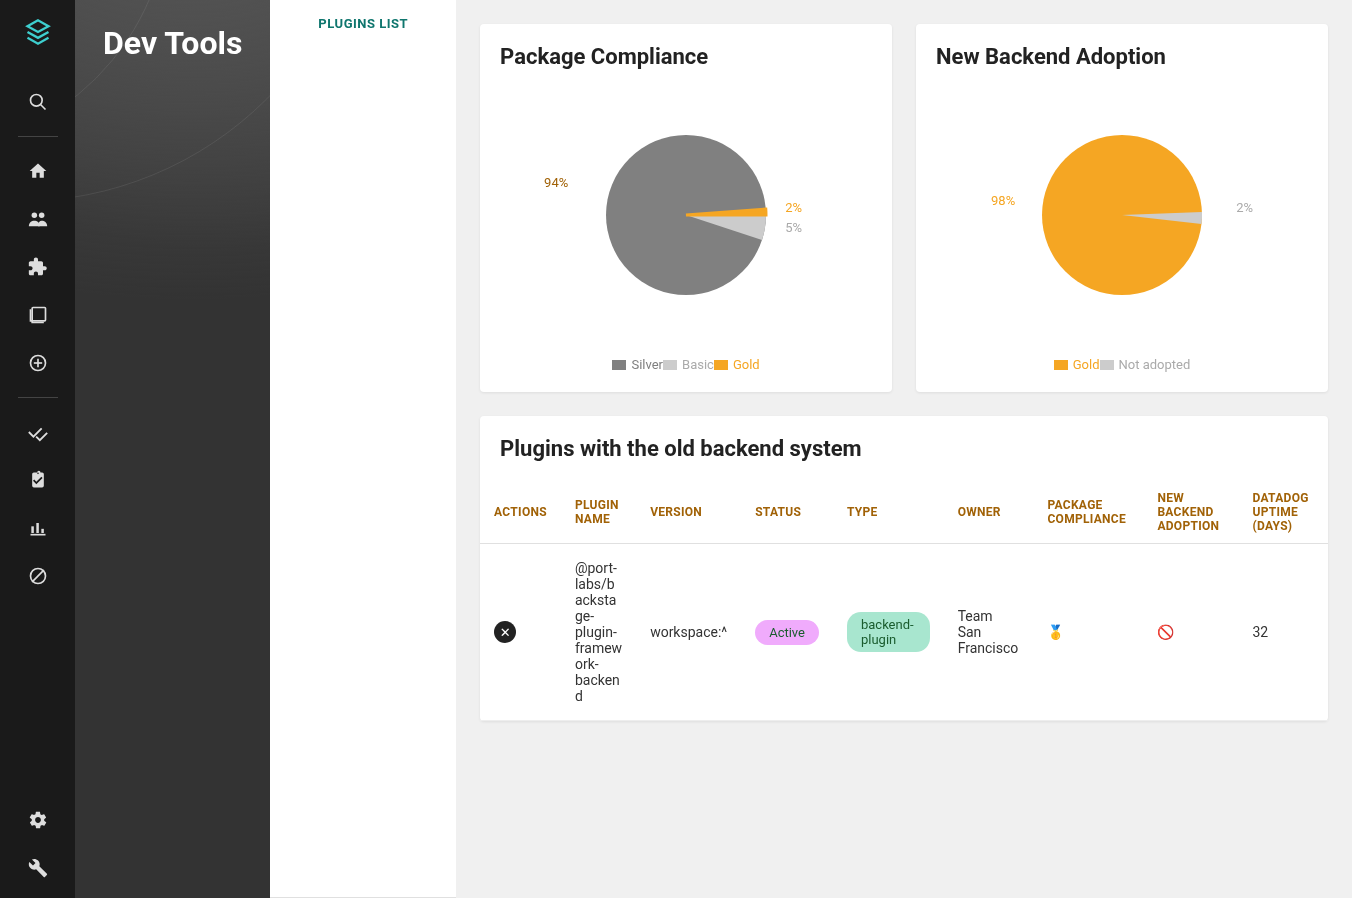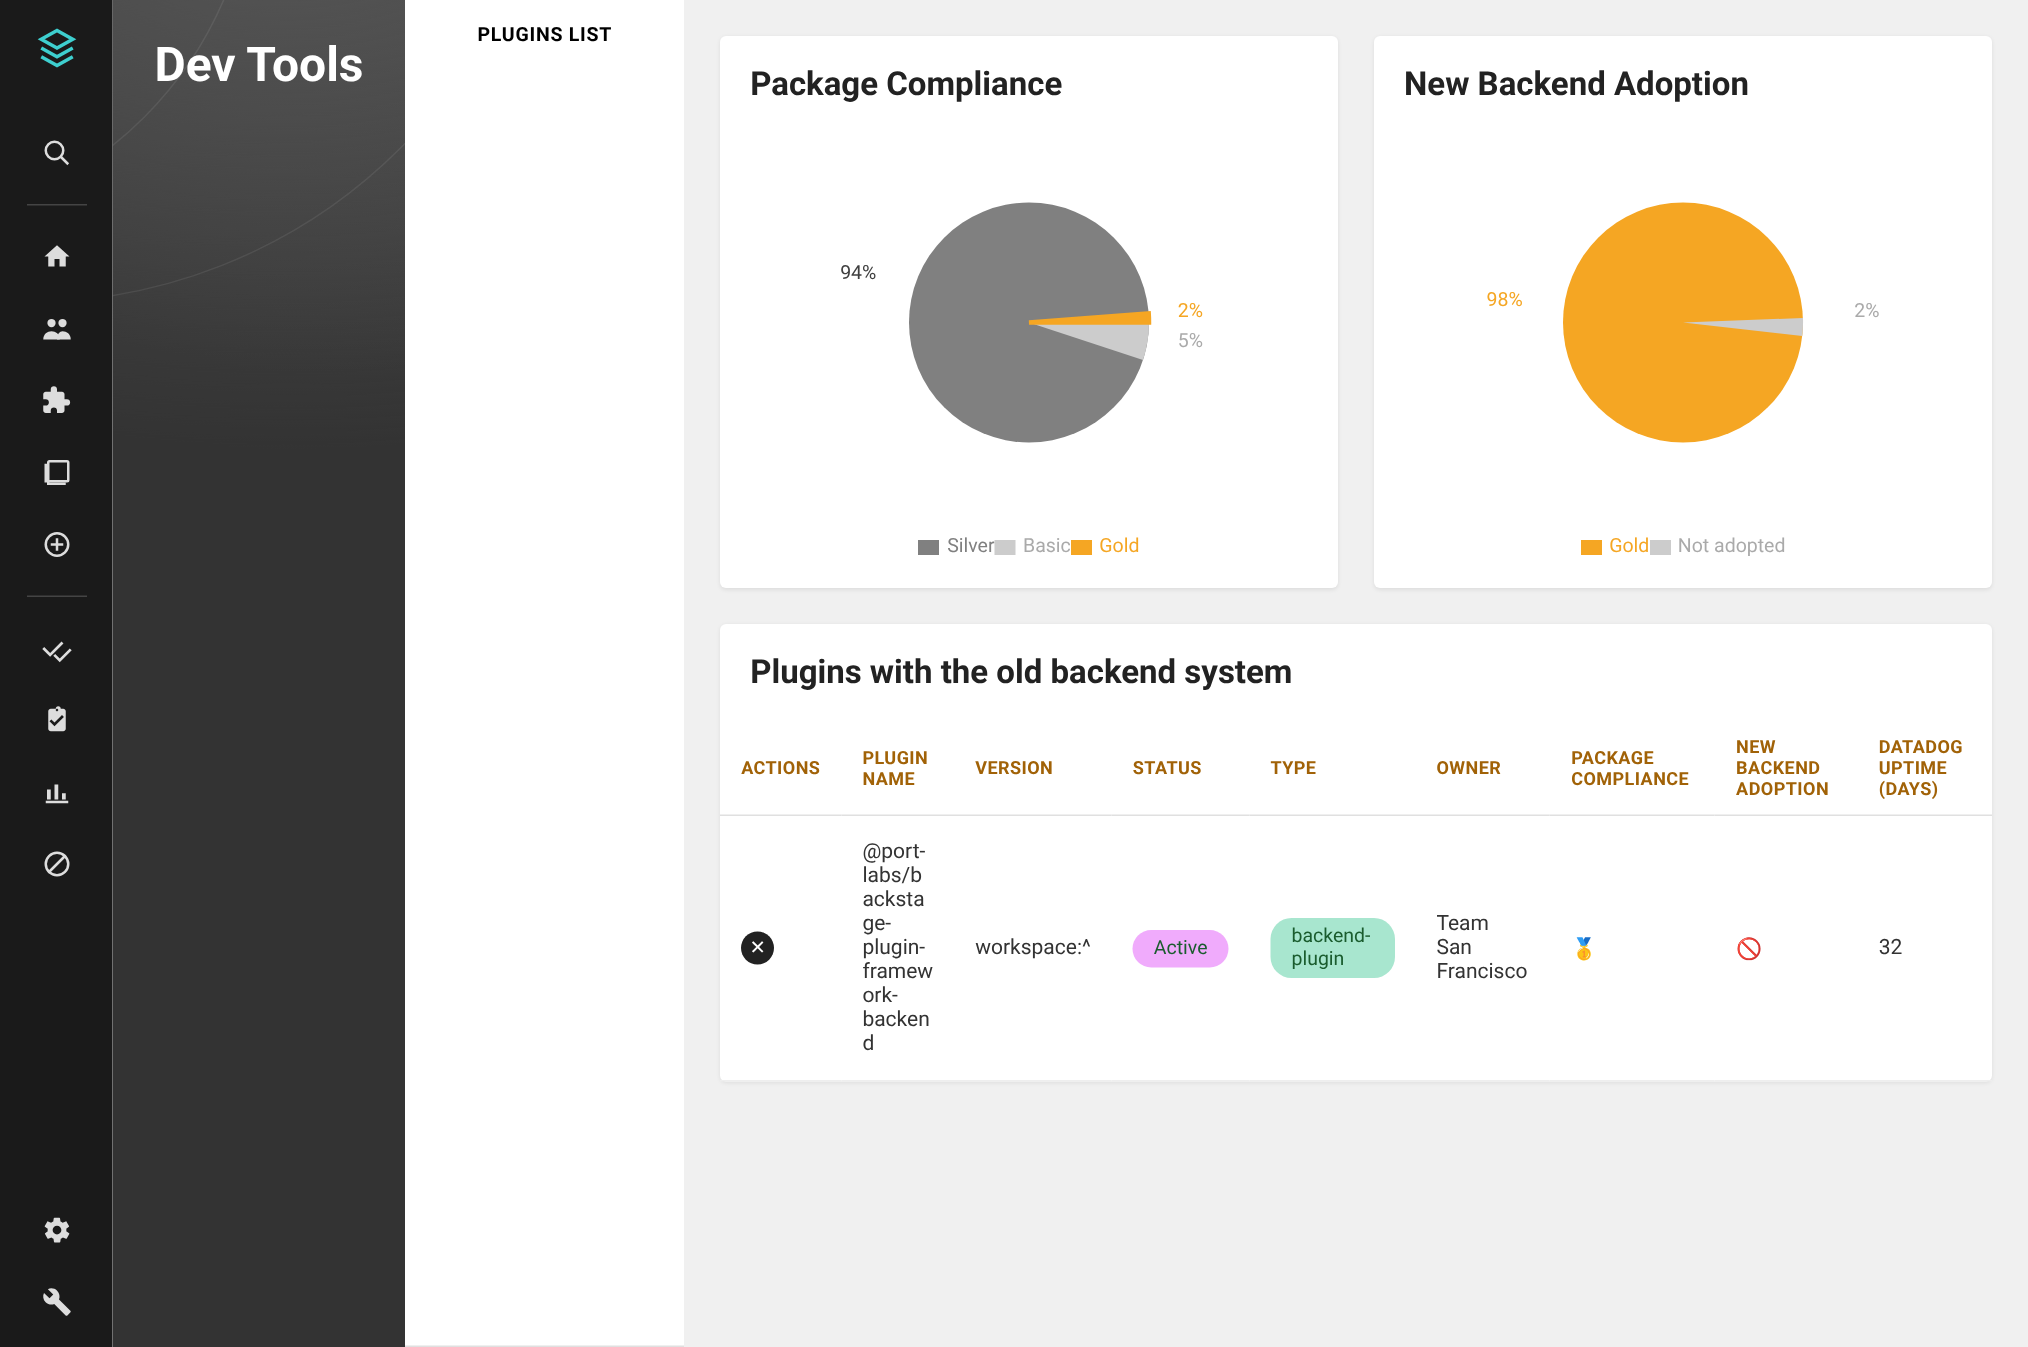--- a/index.html
+++ b/index.html
@@ -57,21 +57,21 @@
   background: #fff;
   display: flex;
   padding: 0 28px;
   border-bottom: 1px solid #e0e0e0;
 }
 .tab {
   padding: 16px 20px;
   font-size: 13px;
   font-weight: 700;
   letter-spacing: 0.5px;
-  color: #000000;
+  color: #0f766e;
   cursor: pointer;
   border-bottom: 3px solid transparent;
   text-transform: uppercase;
 }
 .tab.active { color: #222; border-bottom-color: #1f5493; }
 .content { padding: 24px; overflow-y: auto; flex: 1; background: #f0f0f0; }
 .cards-row { display: flex; gap: 24px; margin-bottom: 24px; }
 .card {
   background: #fff;
   border-radius: 4px;
@@ -224,21 +224,21 @@
         <h2>Package Compliance</h2>
         <div class="chart-wrap">
           <svg width="170" height="170" viewBox="-85 -85 170 170">
 
             <circle r="80" fill="#808080"></circle>
 
             <path d="M0 0 L80 0 A80 80 0 0 1 76 25 Z" fill="#cccccc"></path>
 
             <path d="M0 0 L79.8 -6 A80 80 0 0 1 80 0 Z" fill="#f5a623" stroke="#f5a623" stroke-width="3"></path>
           </svg>
-          <span class="chart-label" style="left:60px; top:90px; color:#404040"><span>94</span>%</span>
+          <span class="chart-label" style="left:44px; top:90px; color:#a16207"><span>94</span>%</span>
           <span class="chart-label" style="right:70px; top:115px; color:#f5a623"><span>2</span>%</span>
           <span class="chart-label" style="right:70px; top:135px; color:#aaa"><span>5</span>%</span>
         </div>
         <div class="legend">
           <span class="legend-item">
               <span class="legend-swatch" style="background:#808080"></span>
               <span style="color:#808080">Silver</span>
             </span>
           <span class="legend-item">
               <span class="legend-swatch" style="background:#cccccc"></span>

